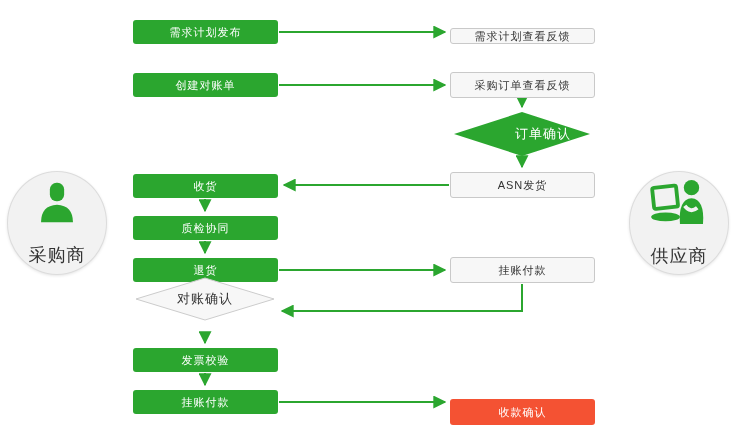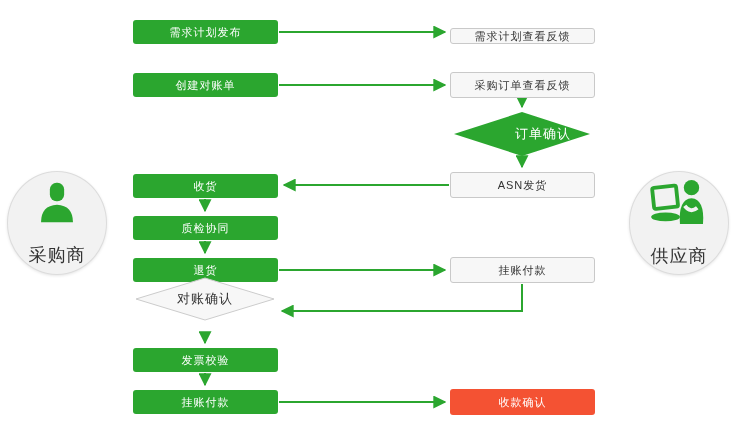--- a/index.html
+++ b/index.html
@@ -61,21 +61,21 @@
   <div class="node green" style="left:133px;top:174px;width:145px;height:24px">收货</div>
   <div class="node green" style="left:133px;top:216px;width:145px;height:24px">质检协同</div>
   <div class="node green" style="left:133px;top:258px;width:145px;height:24px">退货</div>
   <div class="node green" style="left:133px;top:348px;width:145px;height:24px">发票校验</div>
   <div class="node green" style="left:133px;top:390px;width:145px;height:24px">挂账付款</div>
 
   <div class="node plain" style="left:450px;top:28px;width:145px;height:16px">需求计划查看反馈</div>
   <div class="node plain" style="left:450px;top:72px;width:145px;height:26px">采购订单查看反馈</div>
   <div class="node plain" style="left:450px;top:172px;width:145px;height:26px">ASN发货</div>
   <div class="node plain" style="left:450px;top:257px;width:145px;height:26px">挂账付款</div>
-  <div class="node red" style="left:450px;top:389px;width:145px;height:26px">收款确认</div>
+  <div class="node red" style="left:450px;top:399px;width:145px;height:26px">收款确认</div>
 
   <div class="diamond green" style="left:454px;top:112px;width:136px;height:44px">
     <svg viewBox="0 0 136 44" preserveAspectRatio="none">
       <polygon points="68,0 136,22 68,44 0,22"></polygon>
     </svg>
     <span>订单确认</span>
   </div>
 
   <div class="diamond plain" style="left:135px;top:277px;width:140px;height:44px">
     <svg viewBox="0 0 140 44" preserveAspectRatio="none">

